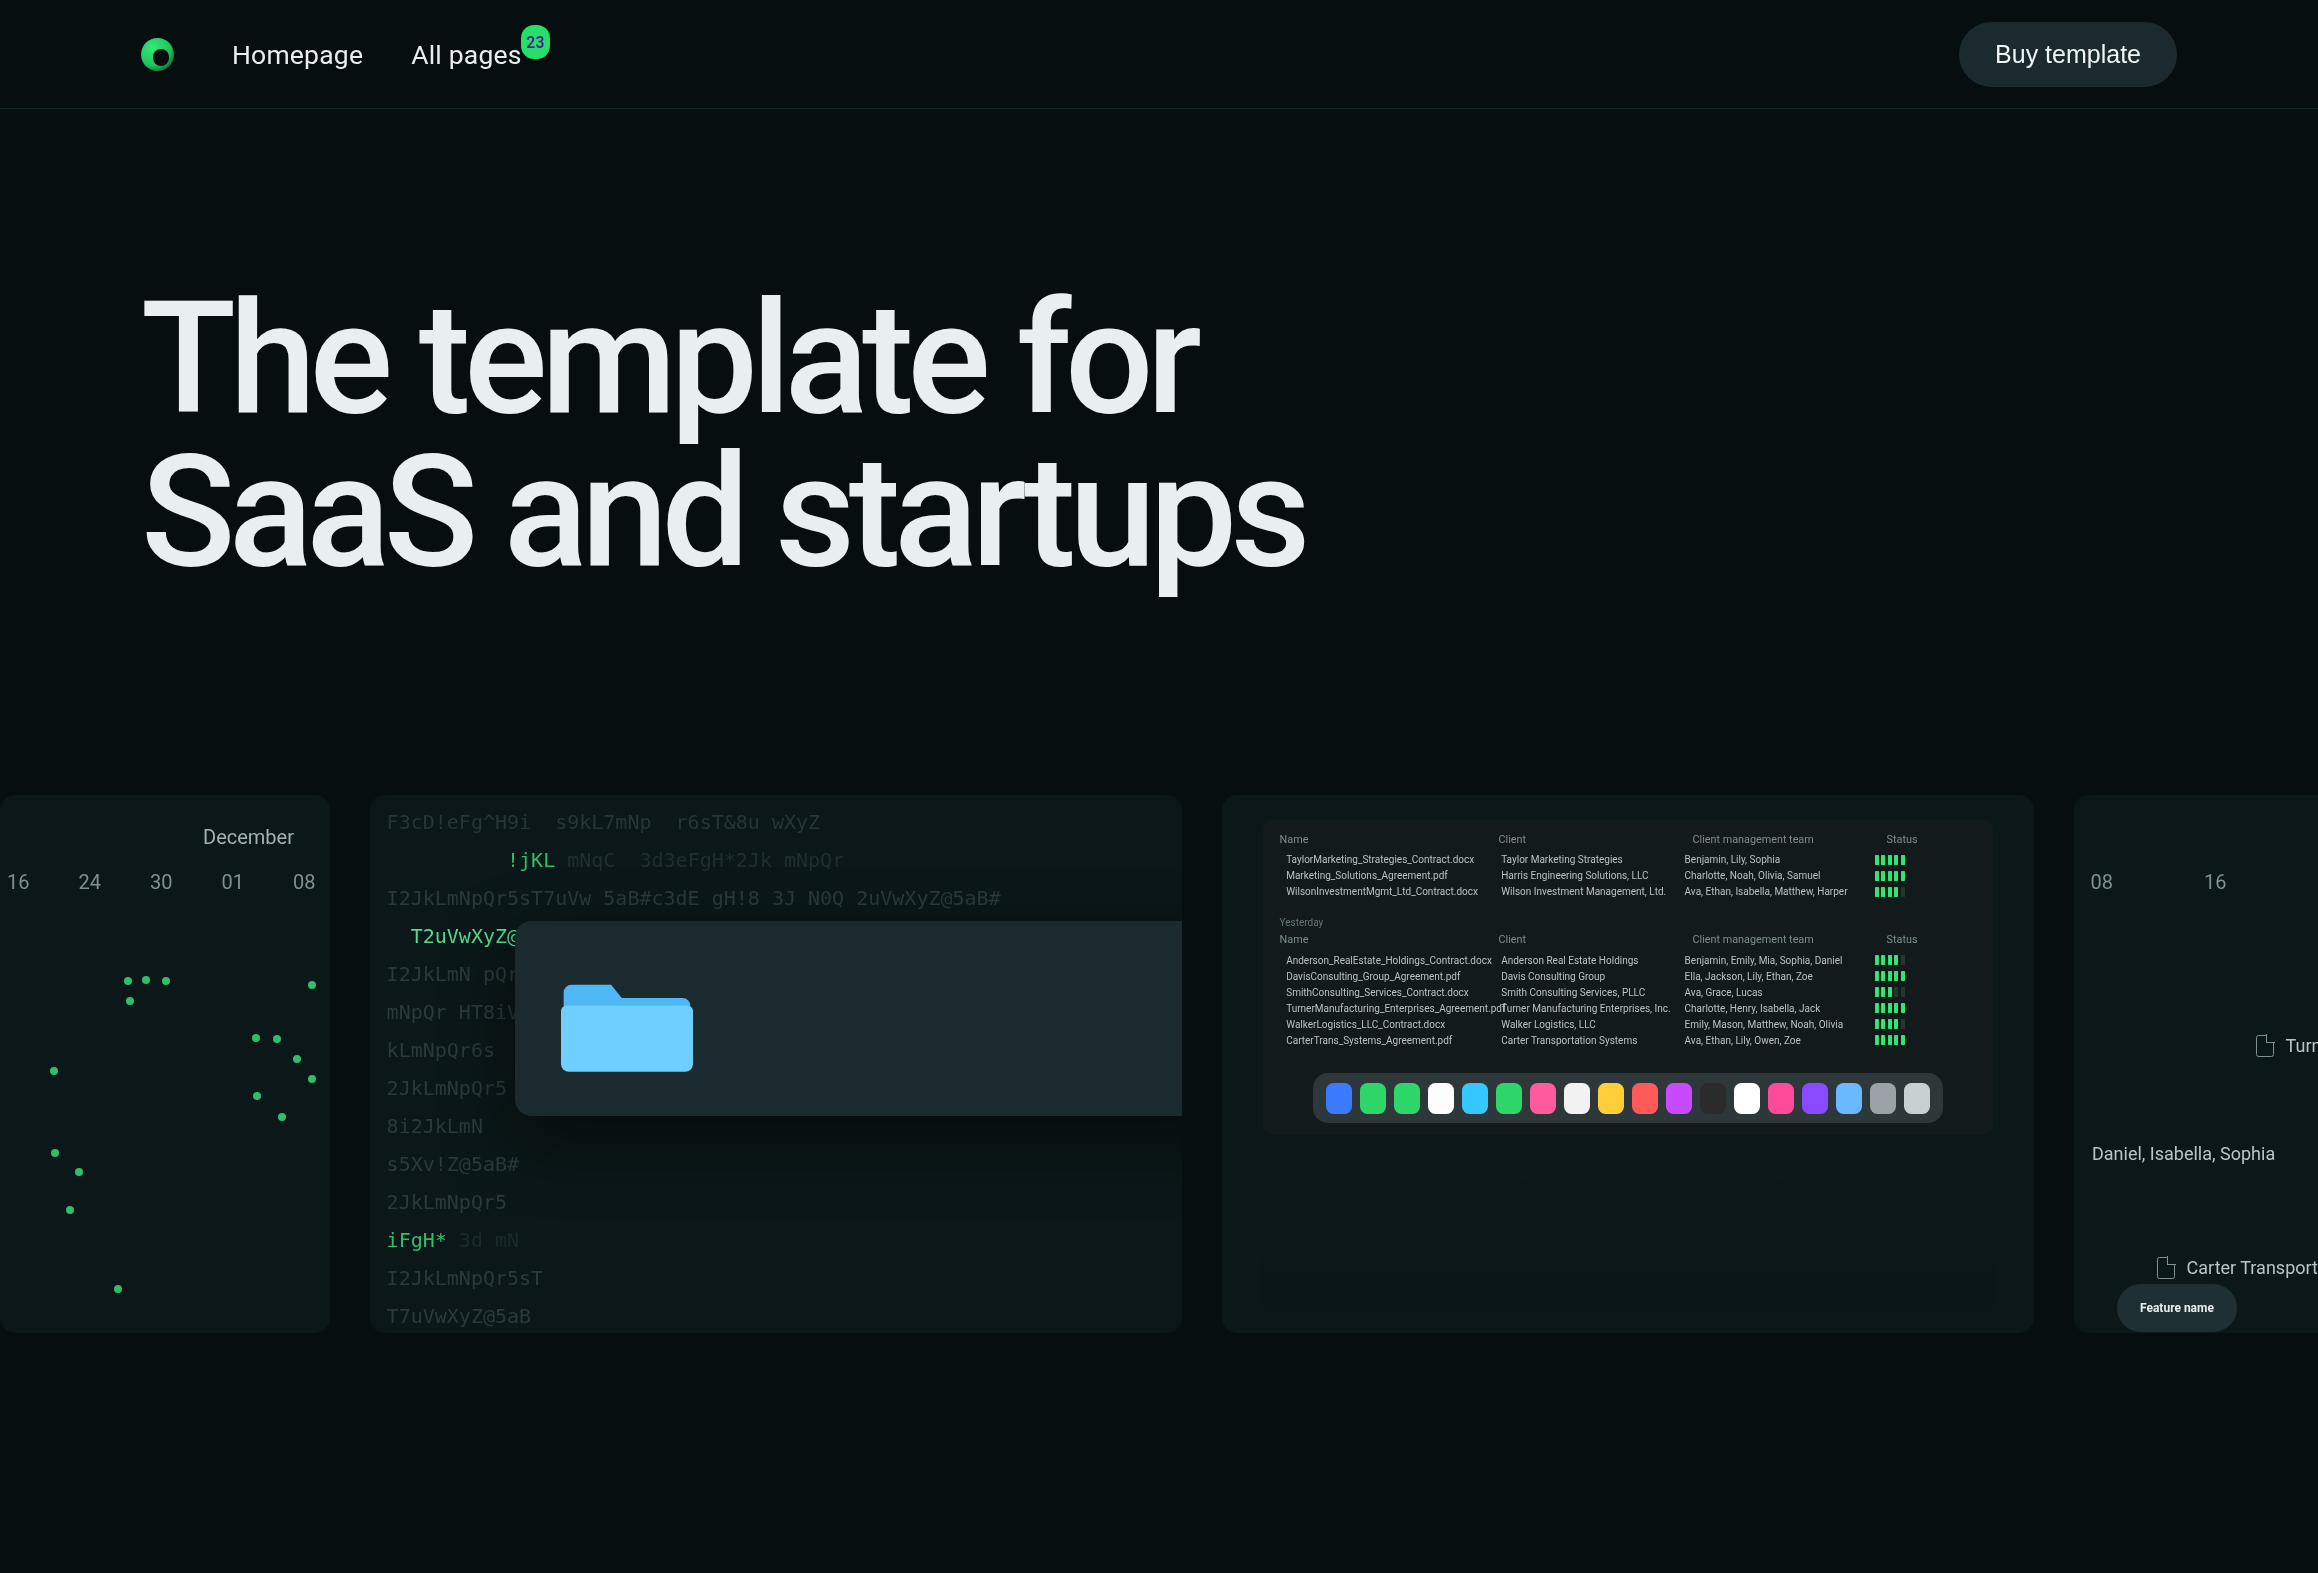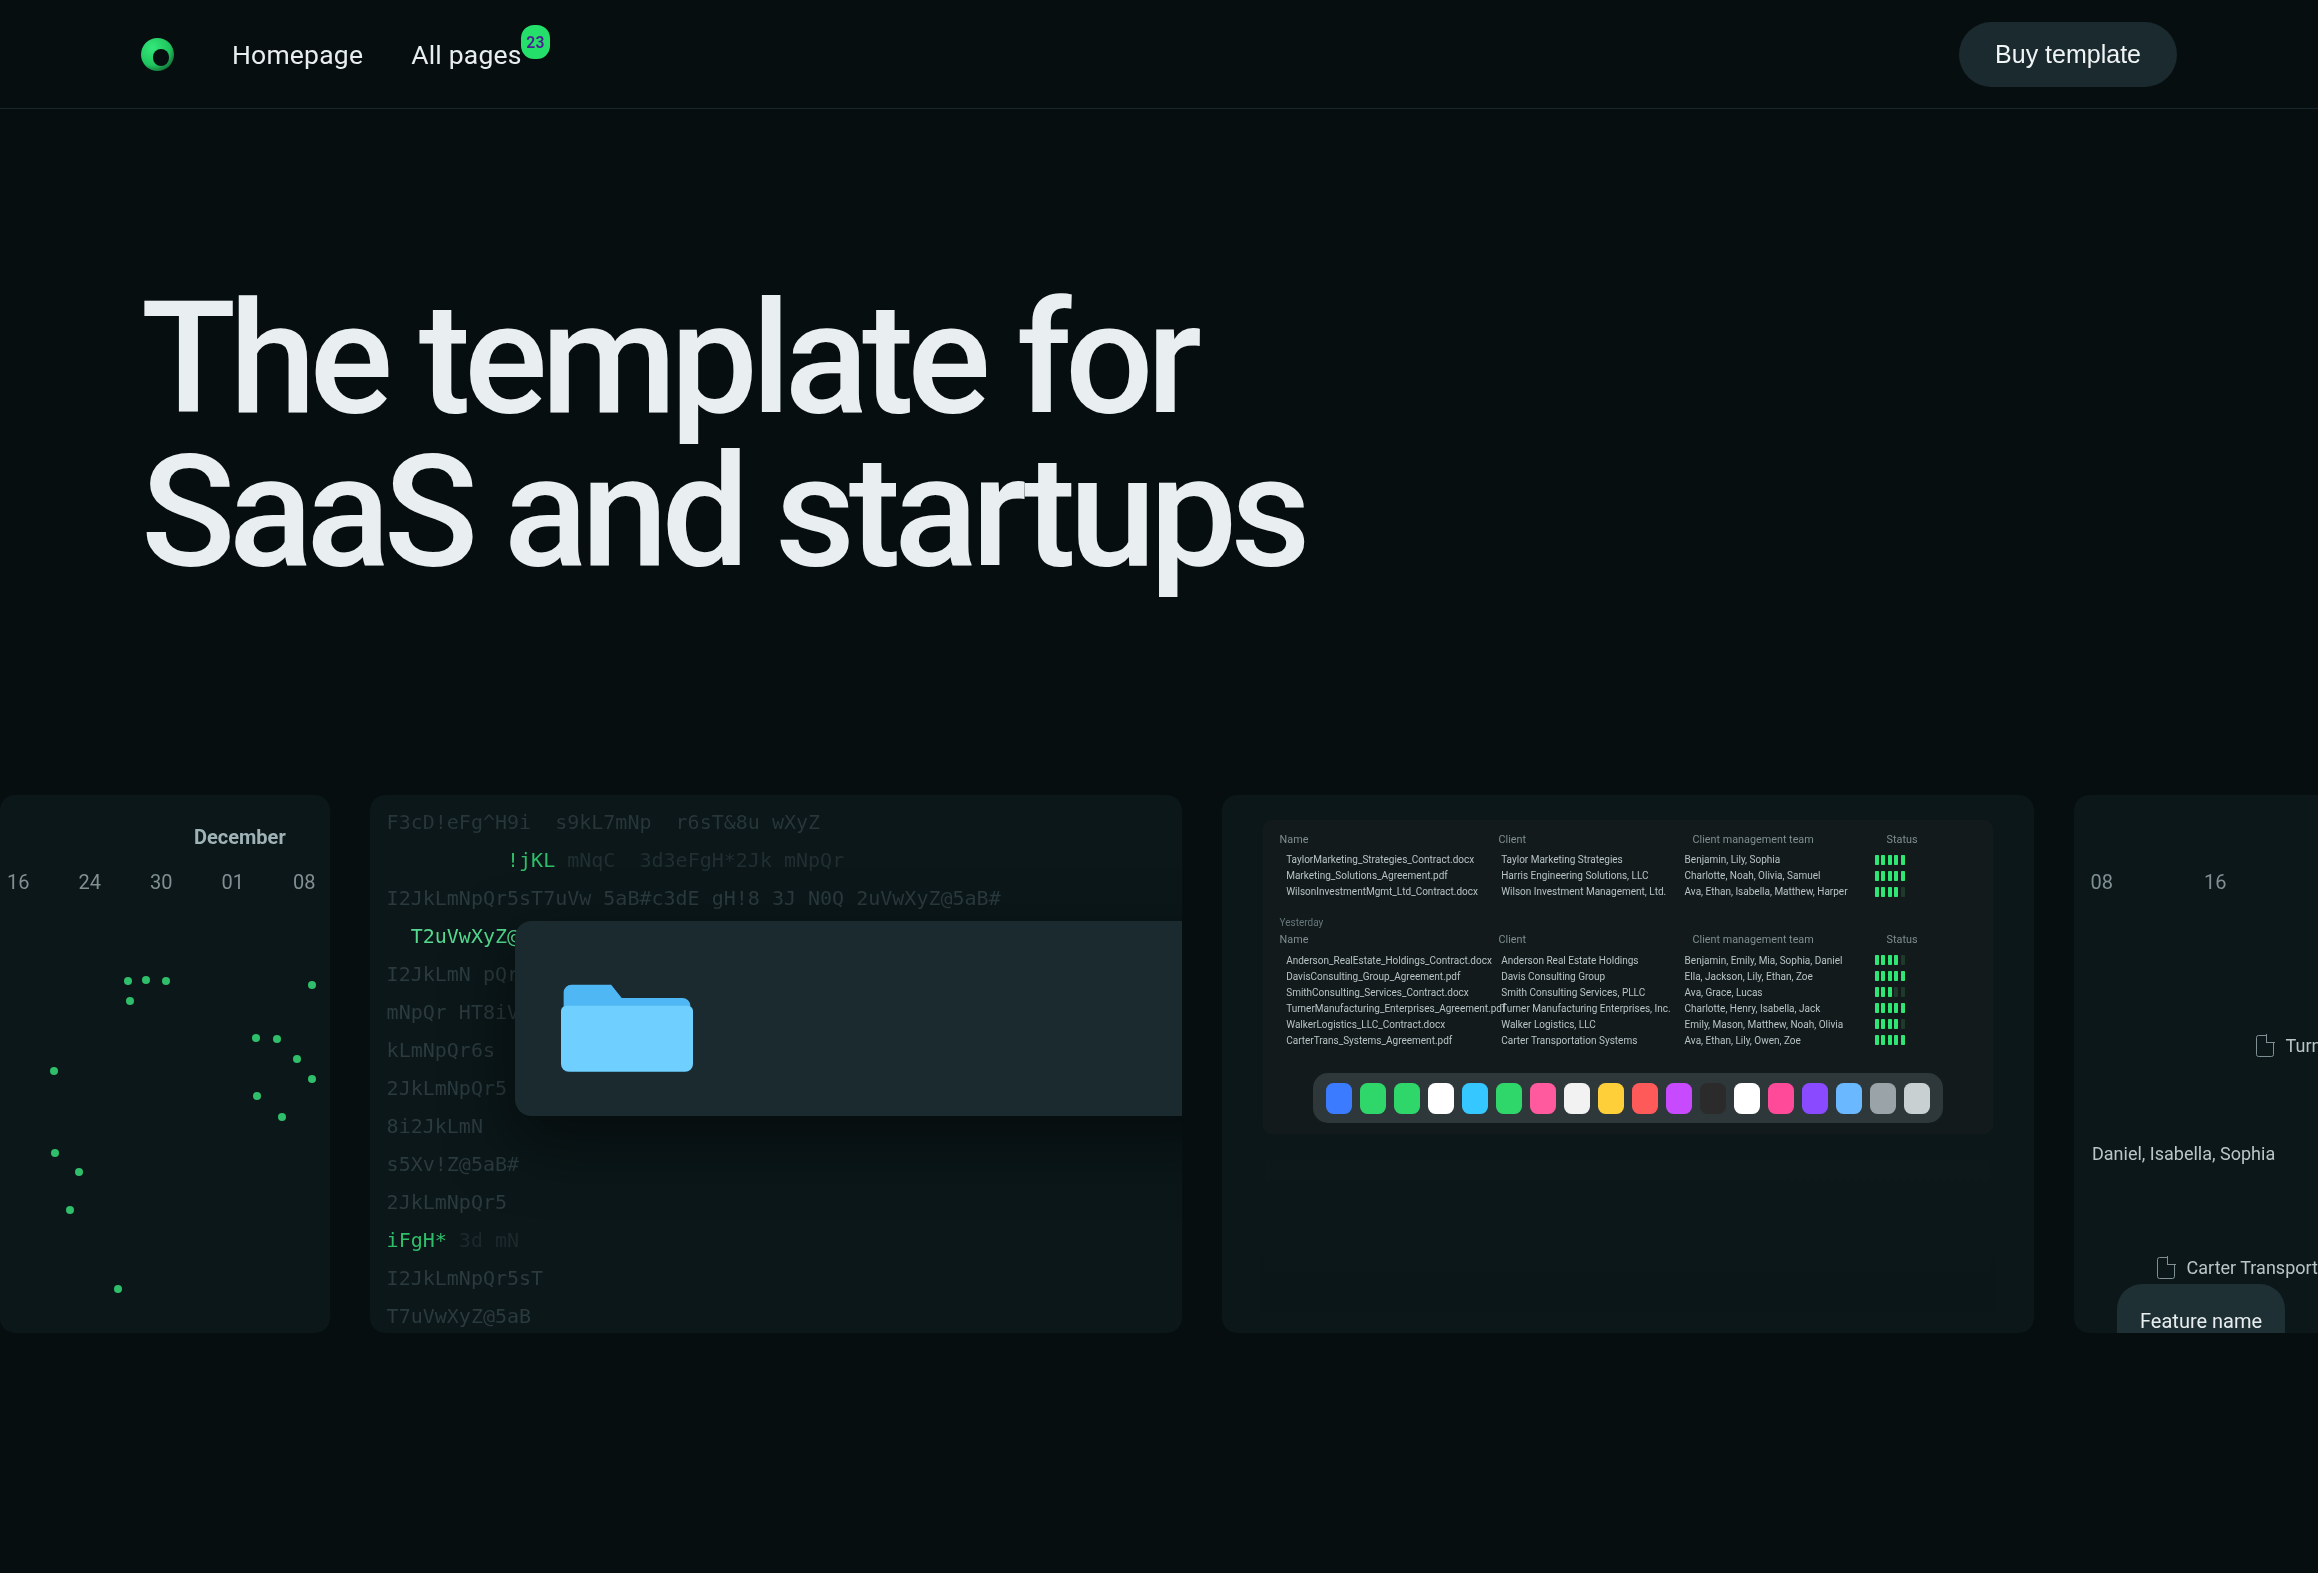--- a/index.html
+++ b/index.html
@@ -55,21 +55,21 @@
       margin-bottom:18px;flex:0 0 auto;
     }
     
     .strip{position:absolute;left:0;right:0;top:795px;height:538px;display:flex;gap:40px;}
     .card{background:#0b1719;border-radius:15px;height:100%;overflow:hidden;position:relative;font-size:16.6px;color:#9fb2b6;}
     .c-left{width:330px;flex:0 0 330px;}
     .c-doc{flex:0 0 812px;}
     .c-desk{flex:0 0 812px;}
     .c-right{flex:0 0 812px;}
     
-    .c-left .month{position:absolute;top:30px;left:194px;font-size:20px;font-weight:bold;}
+    .c-left .month{position:absolute;top:30px;left:203px;font-size:20px;}
     .axis{position:absolute;top:75px;left:0;display:flex;gap:45px;font-size:20px;color:#808f92;padding-left:5px;}
     .axis span{width:26.5px;text-align:center;}
     .dots{position:absolute;left:0;top:116px;right:0;bottom:0;}
     .dot{position:absolute;width:8.3px;height:8.3px;border-radius:50%;background:#2fbf6a;}
     
     .code-bg{position:absolute;inset:0;padding:8.3px 16.6px;font-family:ui-monospace,Menlo,monospace;font-size:20px;line-height:1.9;color:#2a3a3e;white-space:pre;filter:blur(0.2px);}
     .code-hl{color:#2fbf6a;}
     .code-hl2{color:#56d98e;}
     .doc-panel{
       position:absolute;left:145px;right:-58px;top:126px;
@@ -103,21 +103,21 @@
     .dw-sub{font-size:10px;color:#65777a;margin:5px 0 5px 0;}
     .desk-dock{position:absolute;left:91px;right:91px;bottom:210px;height:50px;background:rgba(70,80,84,.55);border-radius:15px;display:flex;align-items:center;justify-content:center;gap:8.3px;padding:0 13.2px;}
     .dock-ico{width:31px;height:31px;border-radius:7.5px;}
     .reflection{position:absolute;left:41px;right:41px;bottom:25px;height:149px;background:linear-gradient(#0f1a1c 0%,#0b1517 100%);opacity:.35;filter:blur(1.7px);}
     
     .c-right .axis2{position:absolute;top:75px;left:16.6px;display:flex;gap:91px;font-size:20px;color:#808f92;}
     .pill-row{position:absolute;left:18px;font-size:18px;color:#b9c5c7;display:flex;align-items:center;gap:11.6px;}
     .doc-ico{width:18px;height:21.5px;border:1.7px solid #7f9094;border-radius:2.5px;position:relative;}
     .doc-ico::after{content:"";position:absolute;right:-1.7px;top:-1.7px;width:7.5px;height:7.5px;background:#0b1719;border-left:1.7px solid #7f9094;border-bottom:1.7px solid #7f9094;}
     .names-line{position:absolute;left:18px;font-size:18px;color:#b9c5c7;}
-    .feature-pill{position:absolute;background:#1f3034;color:#e8eef0;font-size:20px;padding:25px 23px;border-radius:25px;}
+    .feature-pill{position:absolute;background:#1f3034;color:#e8eef0;font-size:12px;padding:17px 23px;border-radius:25px;font-weight:bold;}
   </style>
 </head>
 <body>
 
 <div class="nav">
   <div class="logo"></div>
   <div class="nav-links">
     <a class="nav-link">Homepage</a>
     <a class="nav-link">
       <span>All pages</span>

